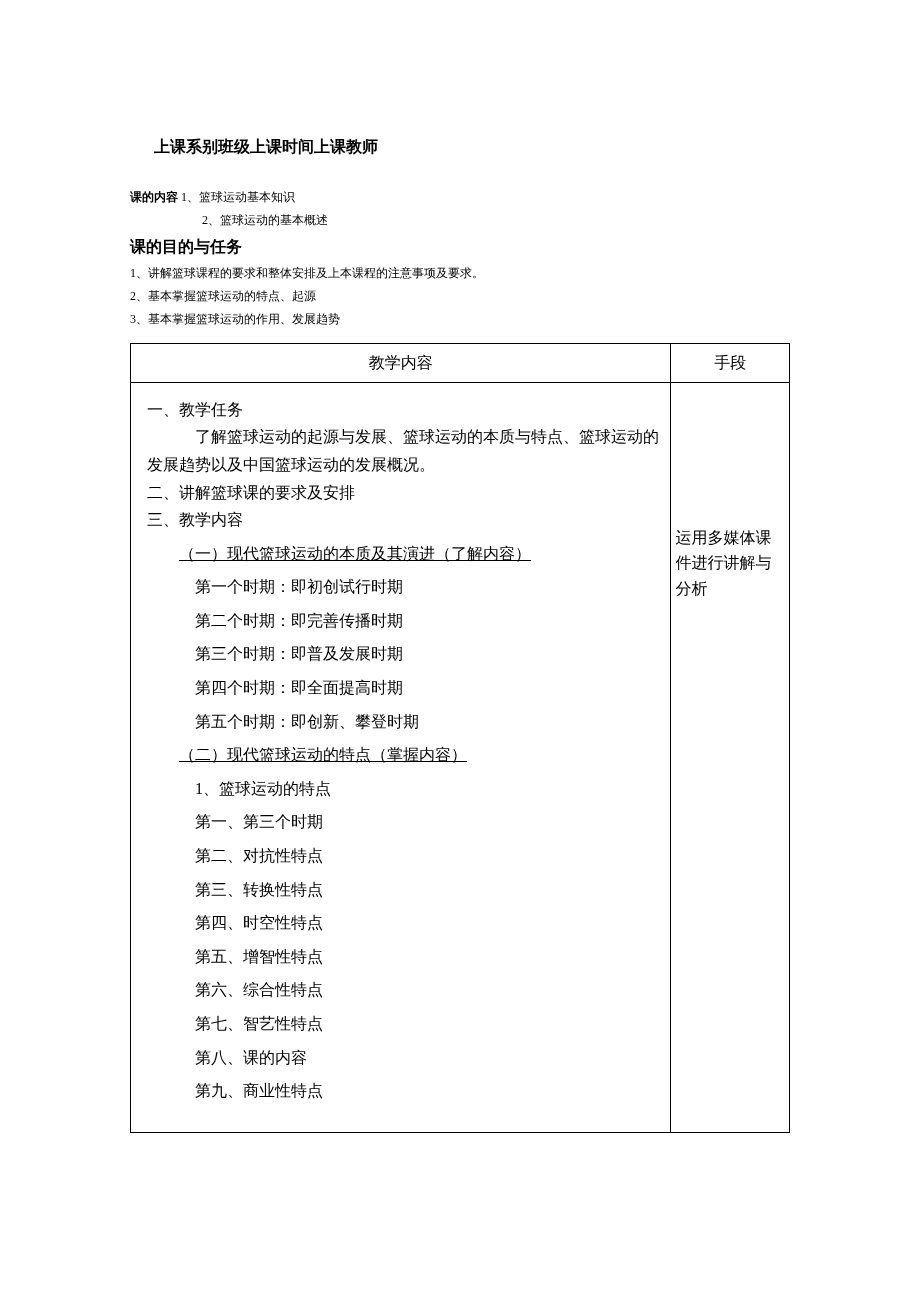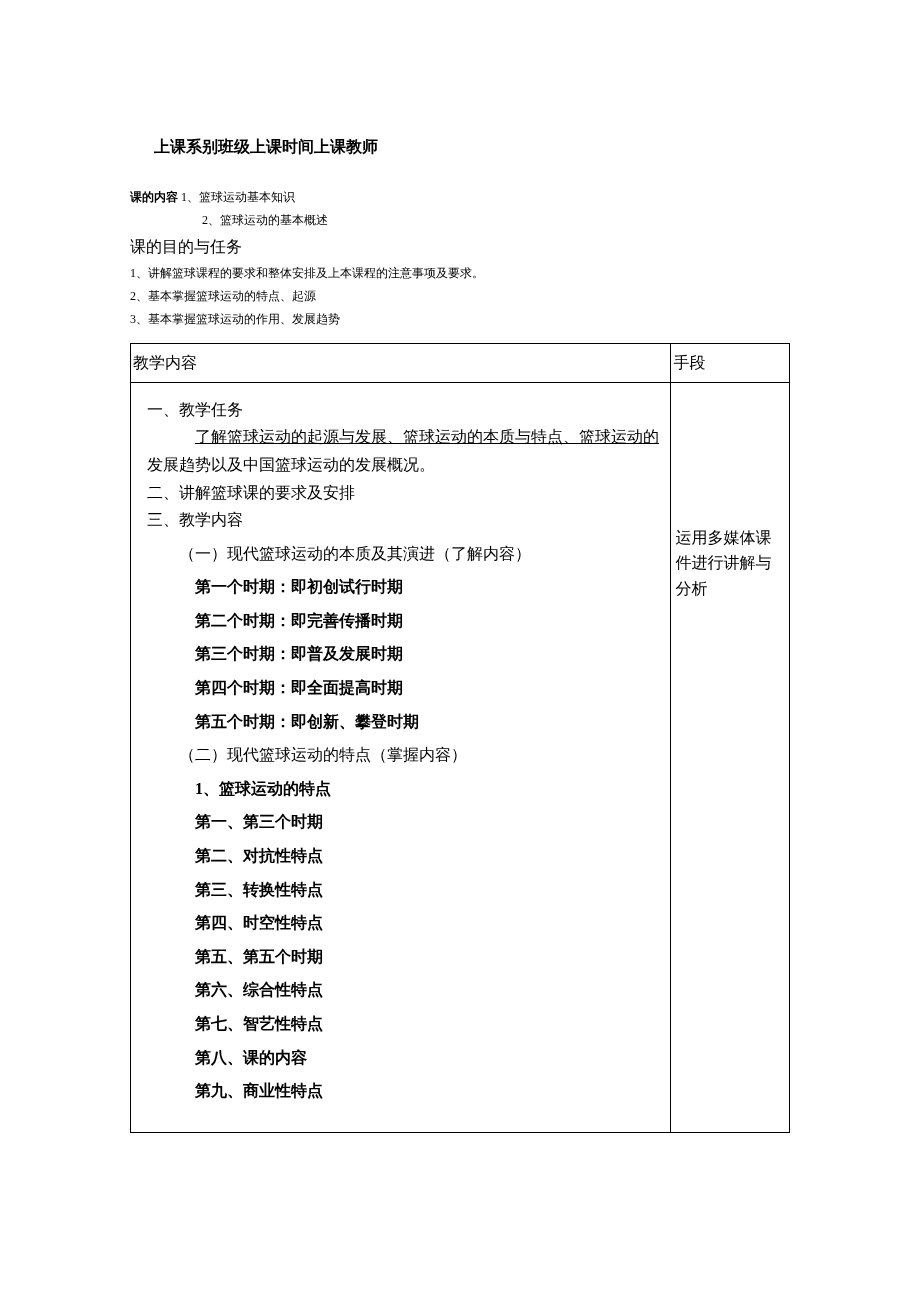--- a/index.html
+++ b/index.html
@@ -27,38 +27,38 @@
       font-size: 12px;
       margin-bottom: 4px;
     }
     .bold {
       font-weight: bold;
     }
     .indent-1 {
       padding-left: 72px;
     }
     .section-title {
-      font-weight: normal;
+      font-weight: bold;
       margin-top: 2px;
       margin-bottom: 4px;
     }
     table {
       border-collapse: collapse;
       width: 100%;
       margin-top: 14px;
       font-size: 16px;
     }
     td, th {
       border: 1px solid #000000;
       padding: 4px 2px;
       vertical-align: top;
     }
     th {
       font-weight: normal;
-      text-align: left;
+      text-align: center;
       padding: 6px 2px;
     }
     .col-content {
       width: 82%;
     }
     .col-method {
       width: 18%;
     }
     .table-body-left {
       padding: 14px 2px 20px 16px;
@@ -68,24 +68,24 @@
     .table-body-right {
       padding: 14px 4px 20px 4px;
       line-height: 1.6;
       margin-left: 28px;
     }
     .tb-line {
       margin-bottom: 2px;
     }
     .tb-indent-2 {
       padding-left: 32px;
+      text-decoration: underline;
     }
     .tb-indent-3 {
       padding-left: 48px;
-      font-weight: bold;
     }
     .tb-spaced {
       margin-top: 8px;
       margin-bottom: 8px;
     }
     .method-text {
       padding-top: 128px;
     }
   </style>
 </head>
@@ -106,39 +106,39 @@
 
 <table>
   <tbody>
       <tr>
     <th class="col-content">教学内容</th>
     <th class="col-method">手段</th>
   </tr>
   <tr>
     <td class="table-body-left">
       <div class="tb-line">一、教学任务</div>
-      <div class="tb-line" style="text-indent: 48px; text-decoration: underline;">了解篮球运动的起源与发展、篮球运动的本质与特点、篮球运动的</div>
+      <div class="tb-line" style="text-indent: 48px;">了解篮球运动的起源与发展、篮球运动的本质与特点、篮球运动的</div>
       <div class="tb-line">发展趋势以及中国篮球运动的发展概况。</div>
       <div class="tb-line">二、讲解篮球课的要求及安排</div>
       <div class="tb-line">三、教学内容</div>
 
       <div class="tb-line tb-indent-2 tb-spaced">（一）现代篮球运动的本质及其演进（了解内容）</div>
       <div class="tb-line tb-indent-3 tb-spaced">第一个时期：即初创试行时期</div>
       <div class="tb-line tb-indent-3 tb-spaced">第二个时期：即完善传播时期</div>
       <div class="tb-line tb-indent-3 tb-spaced">第三个时期：即普及发展时期</div>
       <div class="tb-line tb-indent-3 tb-spaced">第四个时期：即全面提高时期</div>
       <div class="tb-line tb-indent-3 tb-spaced">第五个时期：即创新、攀登时期</div>
 
       <div class="tb-line tb-indent-2 tb-spaced">（二）现代篮球运动的特点（掌握内容）</div>
       <div class="tb-line tb-indent-3 tb-spaced">1、篮球运动的特点</div>
       <div class="tb-line tb-indent-3 tb-spaced">第一、第三个时期</div>
       <div class="tb-line tb-indent-3 tb-spaced">第二、对抗性特点</div>
       <div class="tb-line tb-indent-3 tb-spaced">第三、转换性特点</div>
       <div class="tb-line tb-indent-3 tb-spaced">第四、时空性特点</div>
-      <div class="tb-line tb-indent-3 tb-spaced">第五、第五个时期</div>
+      <div class="tb-line tb-indent-3 tb-spaced">第五、增智性特点</div>
       <div class="tb-line tb-indent-3 tb-spaced">第六、综合性特点</div>
       <div class="tb-line tb-indent-3 tb-spaced">第七、智艺性特点</div>
       <div class="tb-line tb-indent-3 tb-spaced">第八、课的内容</div>
       <div class="tb-line tb-indent-3 tb-spaced">第九、商业性特点</div>
     </td>
     <td class="table-body-right">
       <div class="method-text">运用多媒体课件进行讲解与分析</div>
     </td>
   </tr>
 </tbody>

